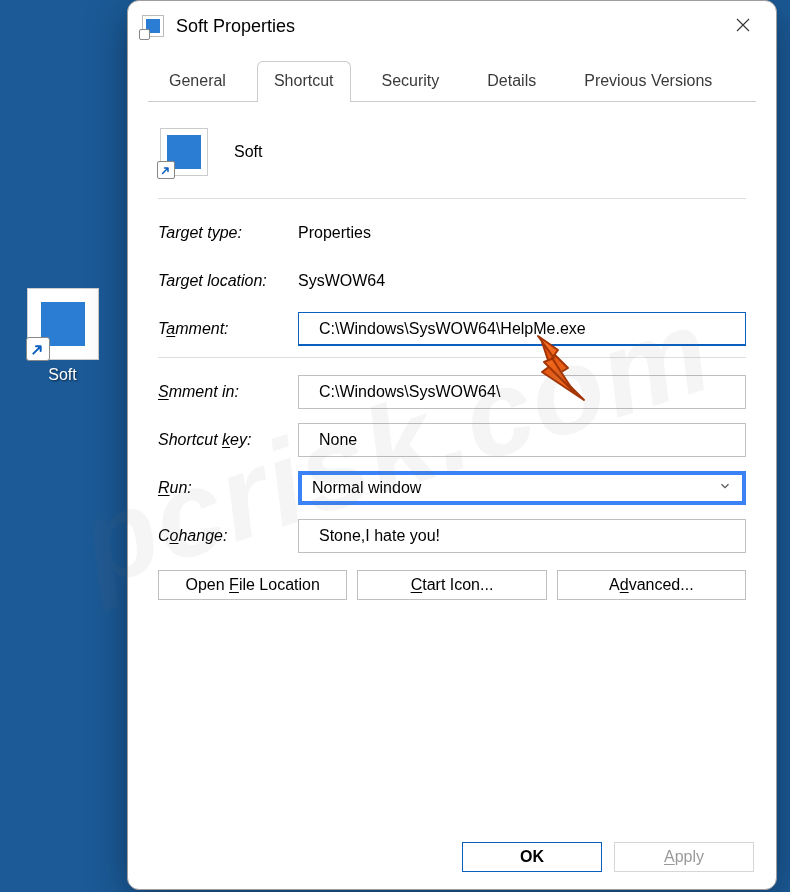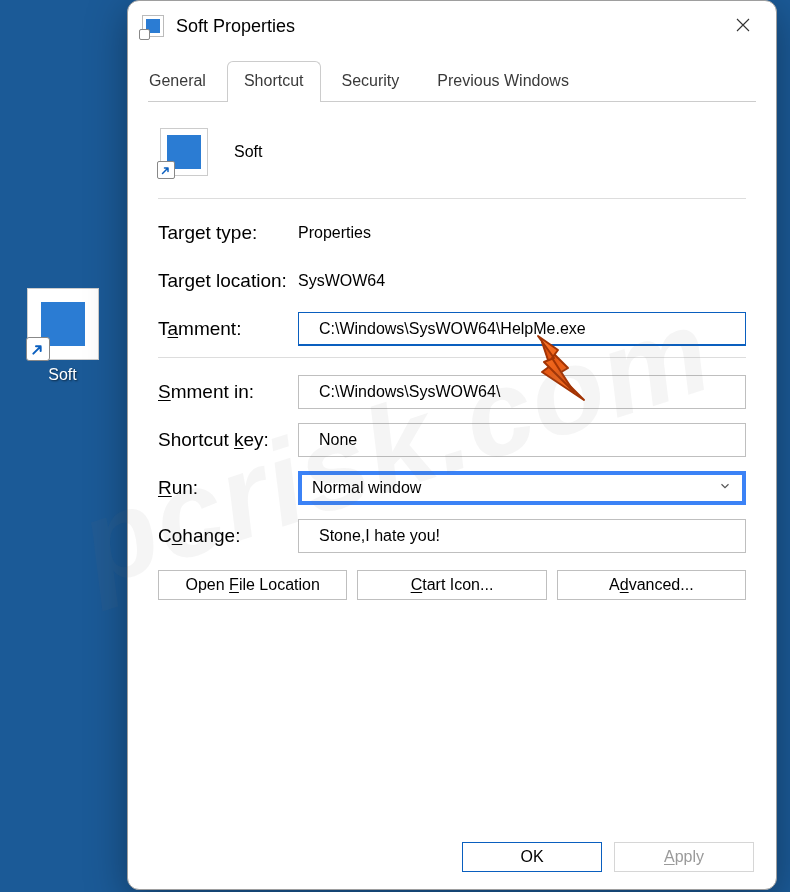--- a/index.html
+++ b/index.html
@@ -100,22 +100,22 @@
     width: 58px; height: 46px;
     background: transparent;
     border: none;
     display: flex; align-items: center; justify-content: center;
     cursor: pointer;
   }
   .close-btn svg { width: 18px; height: 18px; }
 
   .tabs {
     display: flex;
-    padding: 10px 20px 0 4px;
-    gap: 4px;
+    padding: 10px 20px 0 24px;
+    gap: 14px;
   }
   .tab {
     padding: 10px 16px 12px;
     font-size: 16px;
     color: #3a3a3a;
     background: transparent;
     border: 1px solid transparent;
     border-bottom: none;
     border-radius: 6px 6px 0 0;
     cursor: pointer;
@@ -166,21 +166,22 @@
   .hr { border: none; border-top: 1px solid #ddd; margin: 0 0 14px 0; }
 
   .row {
     display: flex;
     align-items: center;
     min-height: 40px;
     margin-bottom: 8px;
   }
   .row .lbl {
     width: 140px;
-    font-size: 19px;
+    font-size: 16px;
+    font-style: italic;
   }
   .row .val {
     font-size: 16px;
   }
   .txt {
     flex: 1;
     height: 34px;
     border: 1px solid #bfbfbf;
     padding: 4px 20px;
     font-size: 16px;
@@ -229,20 +230,21 @@
     align-items: center;
     justify-content: flex-end;
     gap: 12px;
     padding: 0 22px;
   }
   .bottombar .btn {
     flex: 0 0 140px;
   }
   .bottombar .btn.primary {
     border-color: #0a5fbf;
+    font-weight: bold;
   }
   .bottombar .btn.disabled {
     color: #9a9a9a;
     border-color: #d6d6d6;
     cursor: default;
   }
 
   
   .pointer {
     position: absolute;
@@ -292,21 +294,22 @@
             <path d="M4 4 L20 20 M20 4 L4 20" stroke="#333" stroke-width="1.5"></path>
           </svg>
       </span>
     </button>
   </div>
 
   <div class="tabs">
     <button class="tab">General</button>
     <button class="tab active">Shortcut</button>
     <button class="tab">Security</button>
-    <button class="tab">Previous Windows</button>
+    <button class="tab">Details</button>
+    <button class="tab">Previous Versions</button>
   </div>
   <div class="tabline"></div>
 
   <div class="pane">
 
     <div class="head-row">
       <div class="bigico">
         <div class="ar">
           <svg viewBox="0 0 24 24">
               <path d="M5 19 L16 8 M16 8 H9 M16 8 V15" stroke="#0a5fbf" stroke-width="3" fill="none" stroke-linecap="round"></path>

